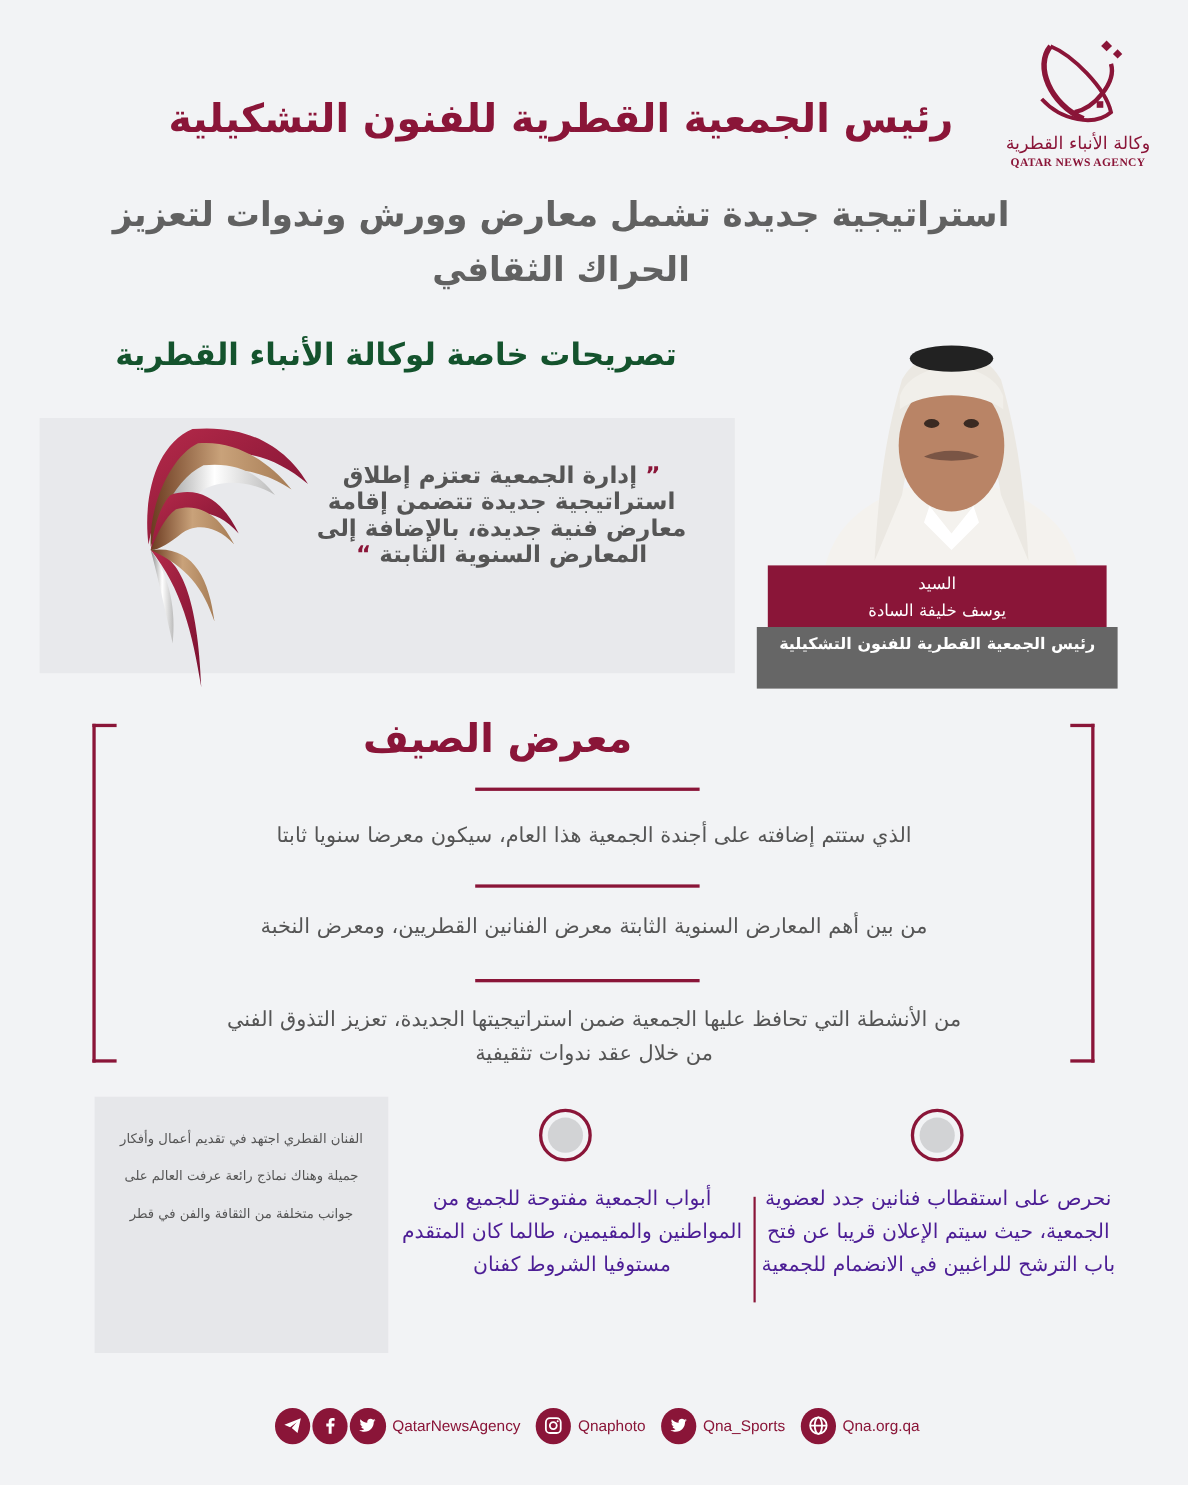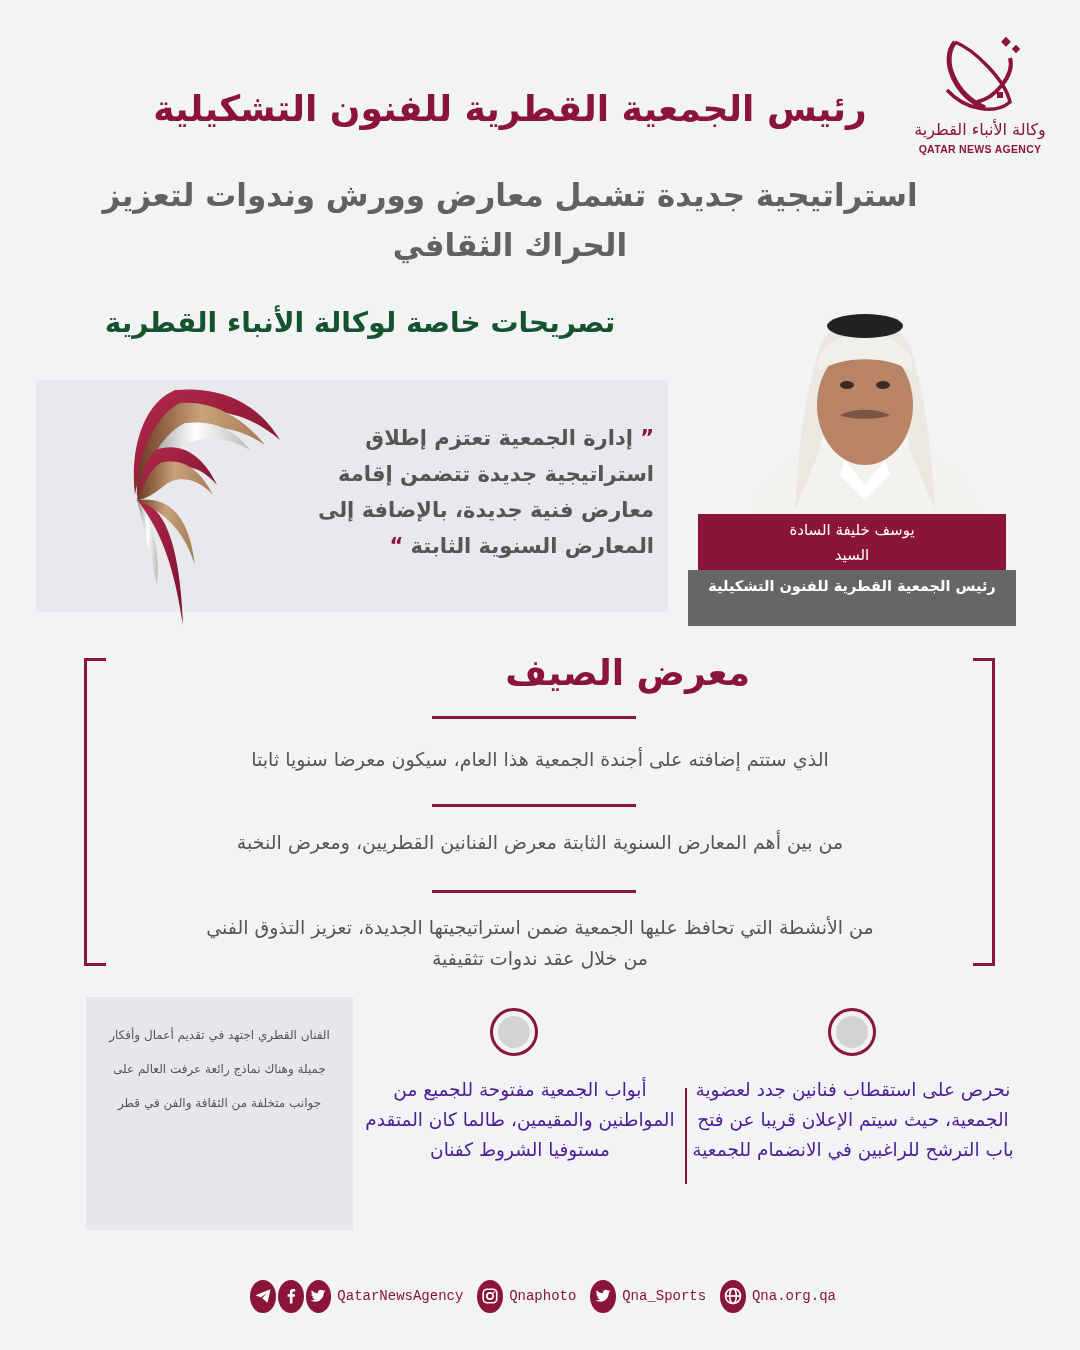--- a/index.html
+++ b/index.html
@@ -11,51 +11,51 @@
     overflow: hidden;
     direction: rtl;
     color: #555;
   }
   .abs { position: absolute; }
 
   
   .logo { left: 905px; top: 30px; width: 150px; height: 130px; direction: ltr; }
   .logo svg { position: absolute; left: 30px; top: 0; }
   .logo-ar { position: absolute; top: 90px; left: 0; width: 150px; text-align: center; color: #8a1538; font-size: 16px; font-weight: normal; direction: rtl; }
-  .logo-en { position: absolute; top: 113px; left: 0; width: 150px; text-align: center; color: #8a1538; font-size: 10.5px; font-weight: bold; letter-spacing: 0.3px; font-family: Liberation Sans, sans-serif; }
+  .logo-en { position: absolute; top: 113px; left: 0; width: 150px; text-align: center; color: #8a1538; font-size: 10.5px; font-weight: bold; letter-spacing: 0.3px; font-family: Liberation Serif, serif; }
 
   .main-title { left: 120px; top: 88px; width: 780px; text-align: center; color: #8a1538; font-size: 36px; font-weight: bold; }
   .subtitle { left: 80px; top: 170px; width: 860px; text-align: center; color: #616161; font-size: 31px; font-weight: bold; line-height: 50px; }
   .section-title { left: 80px; top: 306px; width: 560px; text-align: center; color: #14532d; font-size: 28px; font-weight: bold; }
 
   .quote-box { left: 36px; top: 380px; width: 632px; height: 232px; background: #e8e9ec; }
-  .quote-text { left: 294px; top: 420px; width: 360px; text-align: right; font-size: 21px; line-height: 36px; color: #555; font-weight: bold; }
+  .quote-text { left: 276px; top: 420px; width: 360px; text-align: center; font-size: 21px; line-height: 24px; color: #555; font-weight: bold; }
   .q-mark { color: #8a1538; font-weight: bold; }
   .feather { left: 95px; top: 385px; }
 
   .photo { left: 740px; top: 300px; width: 250px; height: 216px; overflow: hidden; }
   .name-box { left: 698px; top: 514px; width: 308px; height: 56px; background: #8a1538; color: #fff; text-align: center; font-size: 15px; line-height: 25px; padding-top: 4px; }
   .role-box { left: 688px; top: 570px; width: 328px; height: 56px; background: #666; color: #fff; text-align: center; font-size: 14.5px; line-height: 25px; padding-top: 4px; font-weight: bold; }
 
   .bracket { top: 658px; width: 22px; height: 308px; border-top: 3px solid #8a1538; border-bottom: 3px solid #8a1538; }
   .bracket-l { left: 84px; border-left: 3px solid #8a1538; }
   .bracket-r { left: 973px; border-right: 3px solid #8a1538; }
 
-  .summer-title { left: 330px; top: 652px; width: 420px; text-align: right; color: #8a1538; font-size: 36px; font-weight: bold; }
+  .summer-title { left: 330px; top: 652px; width: 420px; text-align: left; color: #8a1538; font-size: 36px; font-weight: bold; }
   .divider { height: 3px; background: #8a1538; left: 432px; width: 204px; }
   .para { left: 200px; width: 680px; text-align: center; font-size: 19px; line-height: 31px; color: #555; margin-top: 14px; }
 
   .bottom-box { left: 86px; top: 997px; width: 267px; height: 233px; background: #e6e7ea; }
   .bottom-text { left: 96px; top: 1018px; width: 247px; text-align: center; font-size: 12px; line-height: 34px; color: #555; }
   .circle { width: 48px; height: 48px; border-radius: 50%; border: 3px solid #8a1538; background: #f2f3f5; }
   .circle::after { content: ""; position: absolute; left: 5px; top: 5px; width: 32px; height: 32px; border-radius: 50%; background: #d2d3d5; }
   .col-text { width: 330px; text-align: center; font-size: 18.5px; line-height: 30px; color: #4c1d95; }
   .vline { left: 685px; top: 1088px; width: 2px; height: 96px; background: #8a1538; }
 
-  .footer { left: 250px; top: 1278px; width: 600px; height: 36px; direction: ltr; display: flex; align-items: center; gap: 0; font-family: Liberation Mono, monospace; text-align: right; }
+  .footer { left: 250px; top: 1278px; width: 600px; height: 36px; direction: ltr; display: flex; align-items: center; gap: 0; font-family: Liberation Sans, sans-serif; text-align: right; }
   .soc { width: 33px; height: 33px; border-radius: 50%; background: #8a1538; display: inline-flex; align-items: center; justify-content: center; margin-right: 2px; }
   .soc svg { display: block; }
   .handle { color: #8a1538; font-size: 14px; margin: 0 14px 0 4px; }
 </style>
 </head>
 <body>
 
 <div class="abs logo">
   <svg width="90" height="88" viewBox="0 0 90 88">
     <path d="M20 12 C5 30, 20 65, 50 78" stroke="#8a1538" stroke-width="5" fill="none"></path>
@@ -113,22 +113,22 @@
     <ellipse cx="125" cy="105" rx="48" ry="60" fill="#b98466"></ellipse>
     <path d="M78 60 C90 25, 160 25, 172 60 L172 72 C150 55, 100 55, 78 72Z" fill="#f1efea"></path>
     <ellipse cx="125" cy="26" rx="38" ry="12" fill="#222"></ellipse>
     <path d="M100 115 C115 108, 135 108, 150 115 C140 120, 110 120, 100 115Z" fill="#7a5545"></path>
     <ellipse cx="107" cy="85" rx="7" ry="4" fill="#3a2a22"></ellipse>
     <ellipse cx="143" cy="85" rx="7" ry="4" fill="#3a2a22"></ellipse>
     <path d="M105 160 L125 185 L145 160 L150 175 L125 200 L100 175Z" fill="#fff"></path>
   </svg>
 </div>
 <div class="abs name-box">
+  <div>السيد</div>
   <div>يوسف خليفة السادة</div>
-  <div>السيد</div>
 </div>
 <div class="abs role-box">
   <div>رئيس الجمعية القطرية للفنون التشكيلية</div>
 </div>
 
 <div class="abs bracket bracket-l"></div>
 <div class="abs bracket bracket-r"></div>
 <div class="abs summer-title">معرض الصيف</div>
 <div class="abs divider" style="top:716px;"></div>
 <div class="abs para" style="top:730px;">الذي ستتم إضافته على أجندة الجمعية هذا العام، سيكون معرضا سنويا ثابتا</div>

